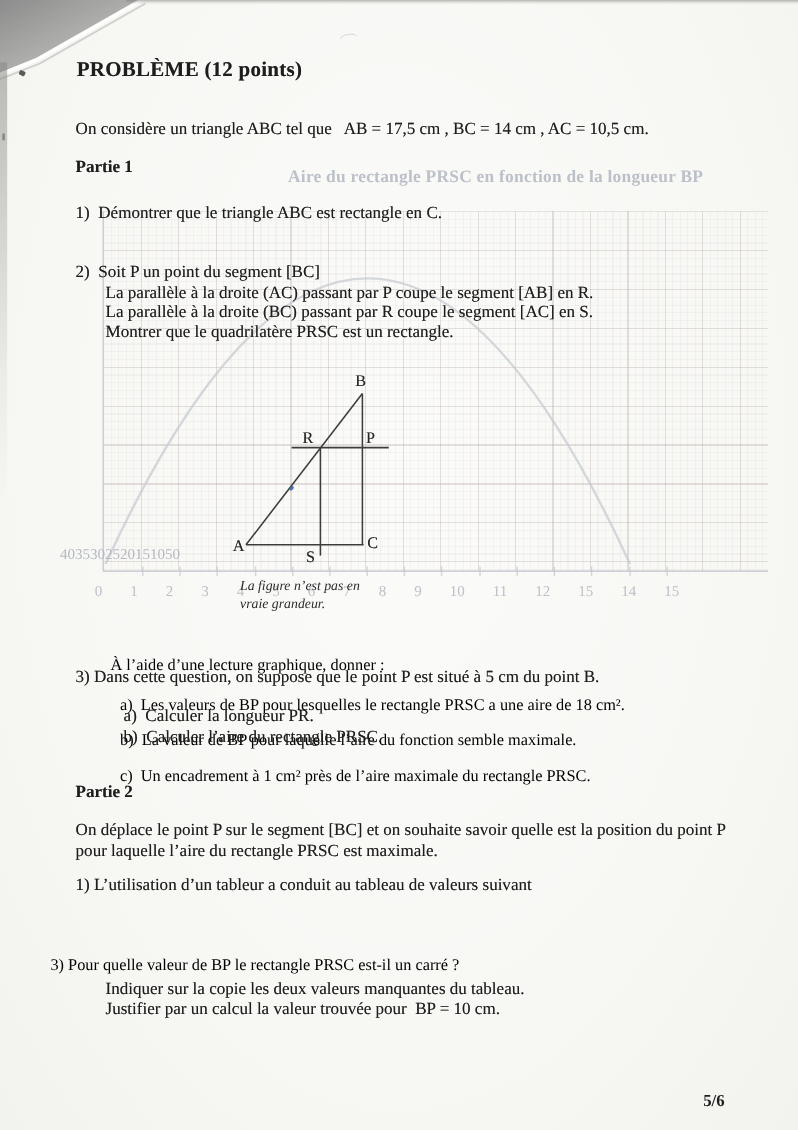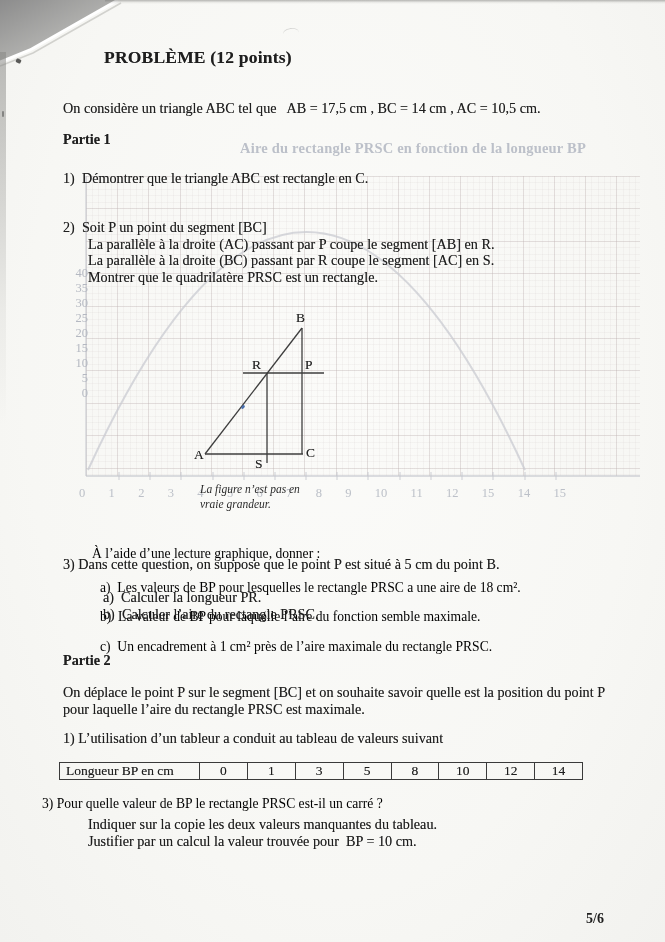--- a/index.html
+++ b/index.html
@@ -5,37 +5,37 @@
   html,body{margin:0;padding:0;}
   body{
     width:665px;height:942px;overflow:hidden;position:relative;
     background:radial-gradient(ellipse at 50% 40%, #fbfbf9 0%, #f7f7f4 65%, #f2f2ef 100%);
     font-family:"Liberation Serif","DejaVu Serif",serif;
     color:#1e1e1e;
   }
   .txt{position:absolute;white-space:pre;font-size:14.2px;line-height:17px;
        text-shadow:0 0 .5px rgba(35,35,35,.55);}
   .bold{font-weight:bold;}
-  .title{font-size:17.5px;font-weight:bold;letter-spacing:.2px;margin-left:40px;}
+  .title{font-size:17.5px;font-weight:bold;letter-spacing:.2px;}
   .figlabel{position:absolute;font-size:13.5px;color:#262626;text-shadow:0 0 .5px rgba(35,35,35,.5);}
   .caption{position:absolute;left:200px;top:482px;width:110px;
            font-style:italic;font-size:11.5px;line-height:14.5px;color:#2b2b2b;}
   .pagenum{position:absolute;left:586px;top:911px;font-size:14px;font-weight:bold;}
 
   
   .ghost-title{position:absolute;left:163px;top:140px;width:500px;text-align:center;
     font-weight:bold;font-size:14.5px;color:#bcc0c9;letter-spacing:.2px;}
   .ghost-grid{position:absolute;left:86px;top:176px;width:554px;height:300px;
     background:
       repeating-linear-gradient(to right,  rgba(185,172,172,.30) 0 1px, transparent 1px 31.2px),
       repeating-linear-gradient(to bottom, rgba(185,172,172,.30) 0 1px, transparent 1px 32.4px),
       repeating-linear-gradient(to right,  rgba(200,190,190,.13) 0 1px, transparent 1px 6.24px),
       repeating-linear-gradient(to bottom, rgba(200,190,190,.13) 0 1px, transparent 1px 6.48px);}
   .ghost-ylabels{position:absolute;left:50px;top:196px;width:38px;height:274px;
-    display:flex;flex-direction:column;justify-content:center;align-items:flex-end;
+    display:flex;flex-direction:row;justify-content:flex-start;align-items:flex-end;
     font-size:12.5px;color:#b4b8c1;}
   .ghost-xlabels{position:absolute;left:79px;top:486px;width:487px;
     display:flex;justify-content:space-between;font-size:12.5px;color:#bcc0c8;}
   .ghost-line{position:absolute;white-space:pre;font-size:13.6px;color:#000000;}
 
   
   .top-edge{position:absolute;left:105px;top:0;width:560px;height:4px;
     background:linear-gradient(to bottom, rgba(125,125,122,.55), rgba(170,170,166,.18) 60%, transparent);}
   .left-strip{position:absolute;left:0;top:52px;width:6px;height:372px;
     background:linear-gradient(to bottom, rgba(135,135,132,.55), rgba(190,190,186,.2) 70%, transparent);}
@@ -170,29 +170,18 @@
 <div class="txt" style="left:63px;top:556px">3) Dans cette question, on suppose que le point P est situé à 5 cm du point B.</div>
 <div class="txt" style="left:103px;top:589px">a)  Calculer la longueur PR.</div>
 <div class="txt" style="left:103px;top:606px">b)  Calculer l’aire du rectangle PRSC.</div>
 <div class="txt bold" style="left:63px;top:652px">Partie 2</div>
 <div class="txt" style="left:63px;top:684px">On déplace le point P sur le segment [BC] et on souhaite savoir quelle est la position du point P</div>
 <div class="txt" style="left:63px;top:701px">pour laquelle l’aire du rectangle PRSC est maximale.</div>
 <div class="txt" style="left:63px;top:730px">1) L’utilisation d’un tableur a conduit au tableau de valeurs suivant</div>
 
 <table class="values-table">
   <tbody>
-      <tr>
-    <td class="rowlabel">Longueur BP en cm</td>
-  <td>0</td>
-        <td>1</td>
-        <td>3</td>
-        <td>5</td>
-        <td>8</td>
-        <td>10</td>
-        <td>12</td>
-        <td>14</td>
-      </tr>
 </tbody>
   </table>
 
 <div class="txt" style="left:88px;top:816px">Indiquer sur la copie les deux valeurs manquantes du tableau.</div>
 <div class="txt" style="left:88px;top:833px">Justifier par un calcul la valeur trouvée pour  BP = 10 cm.</div>
 <div class="pagenum">5/6</div>
 
 </body></html>

